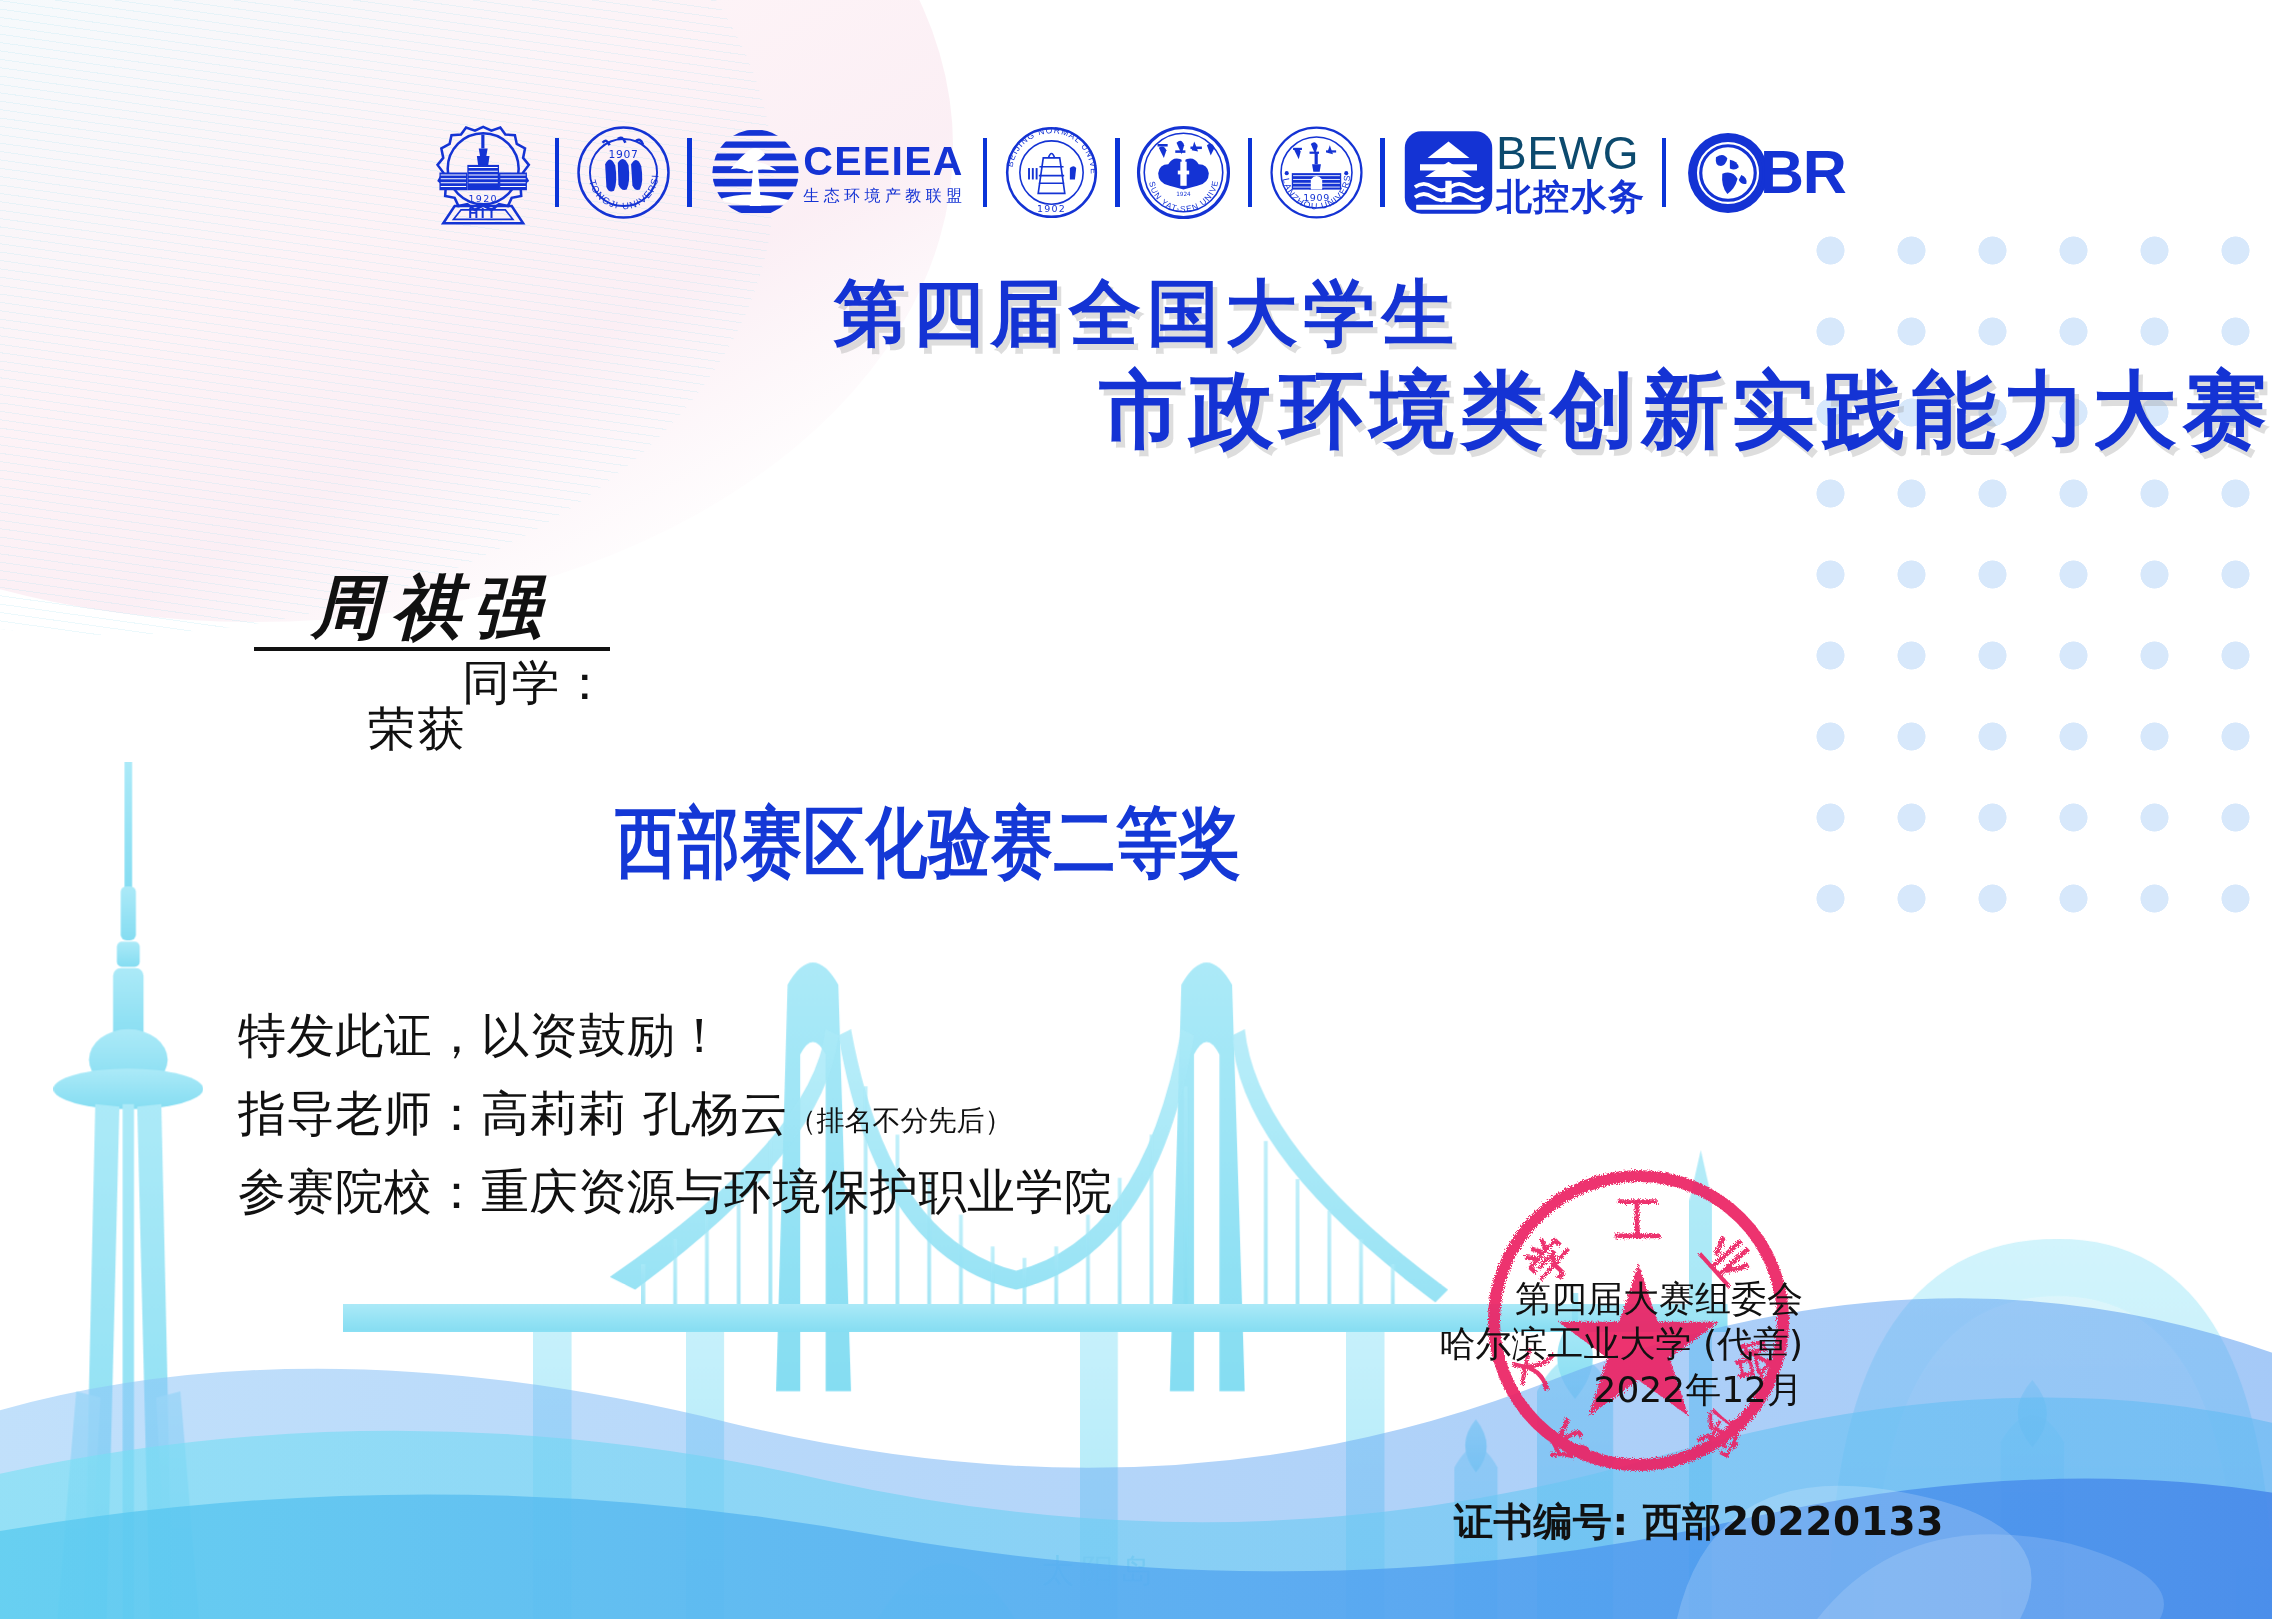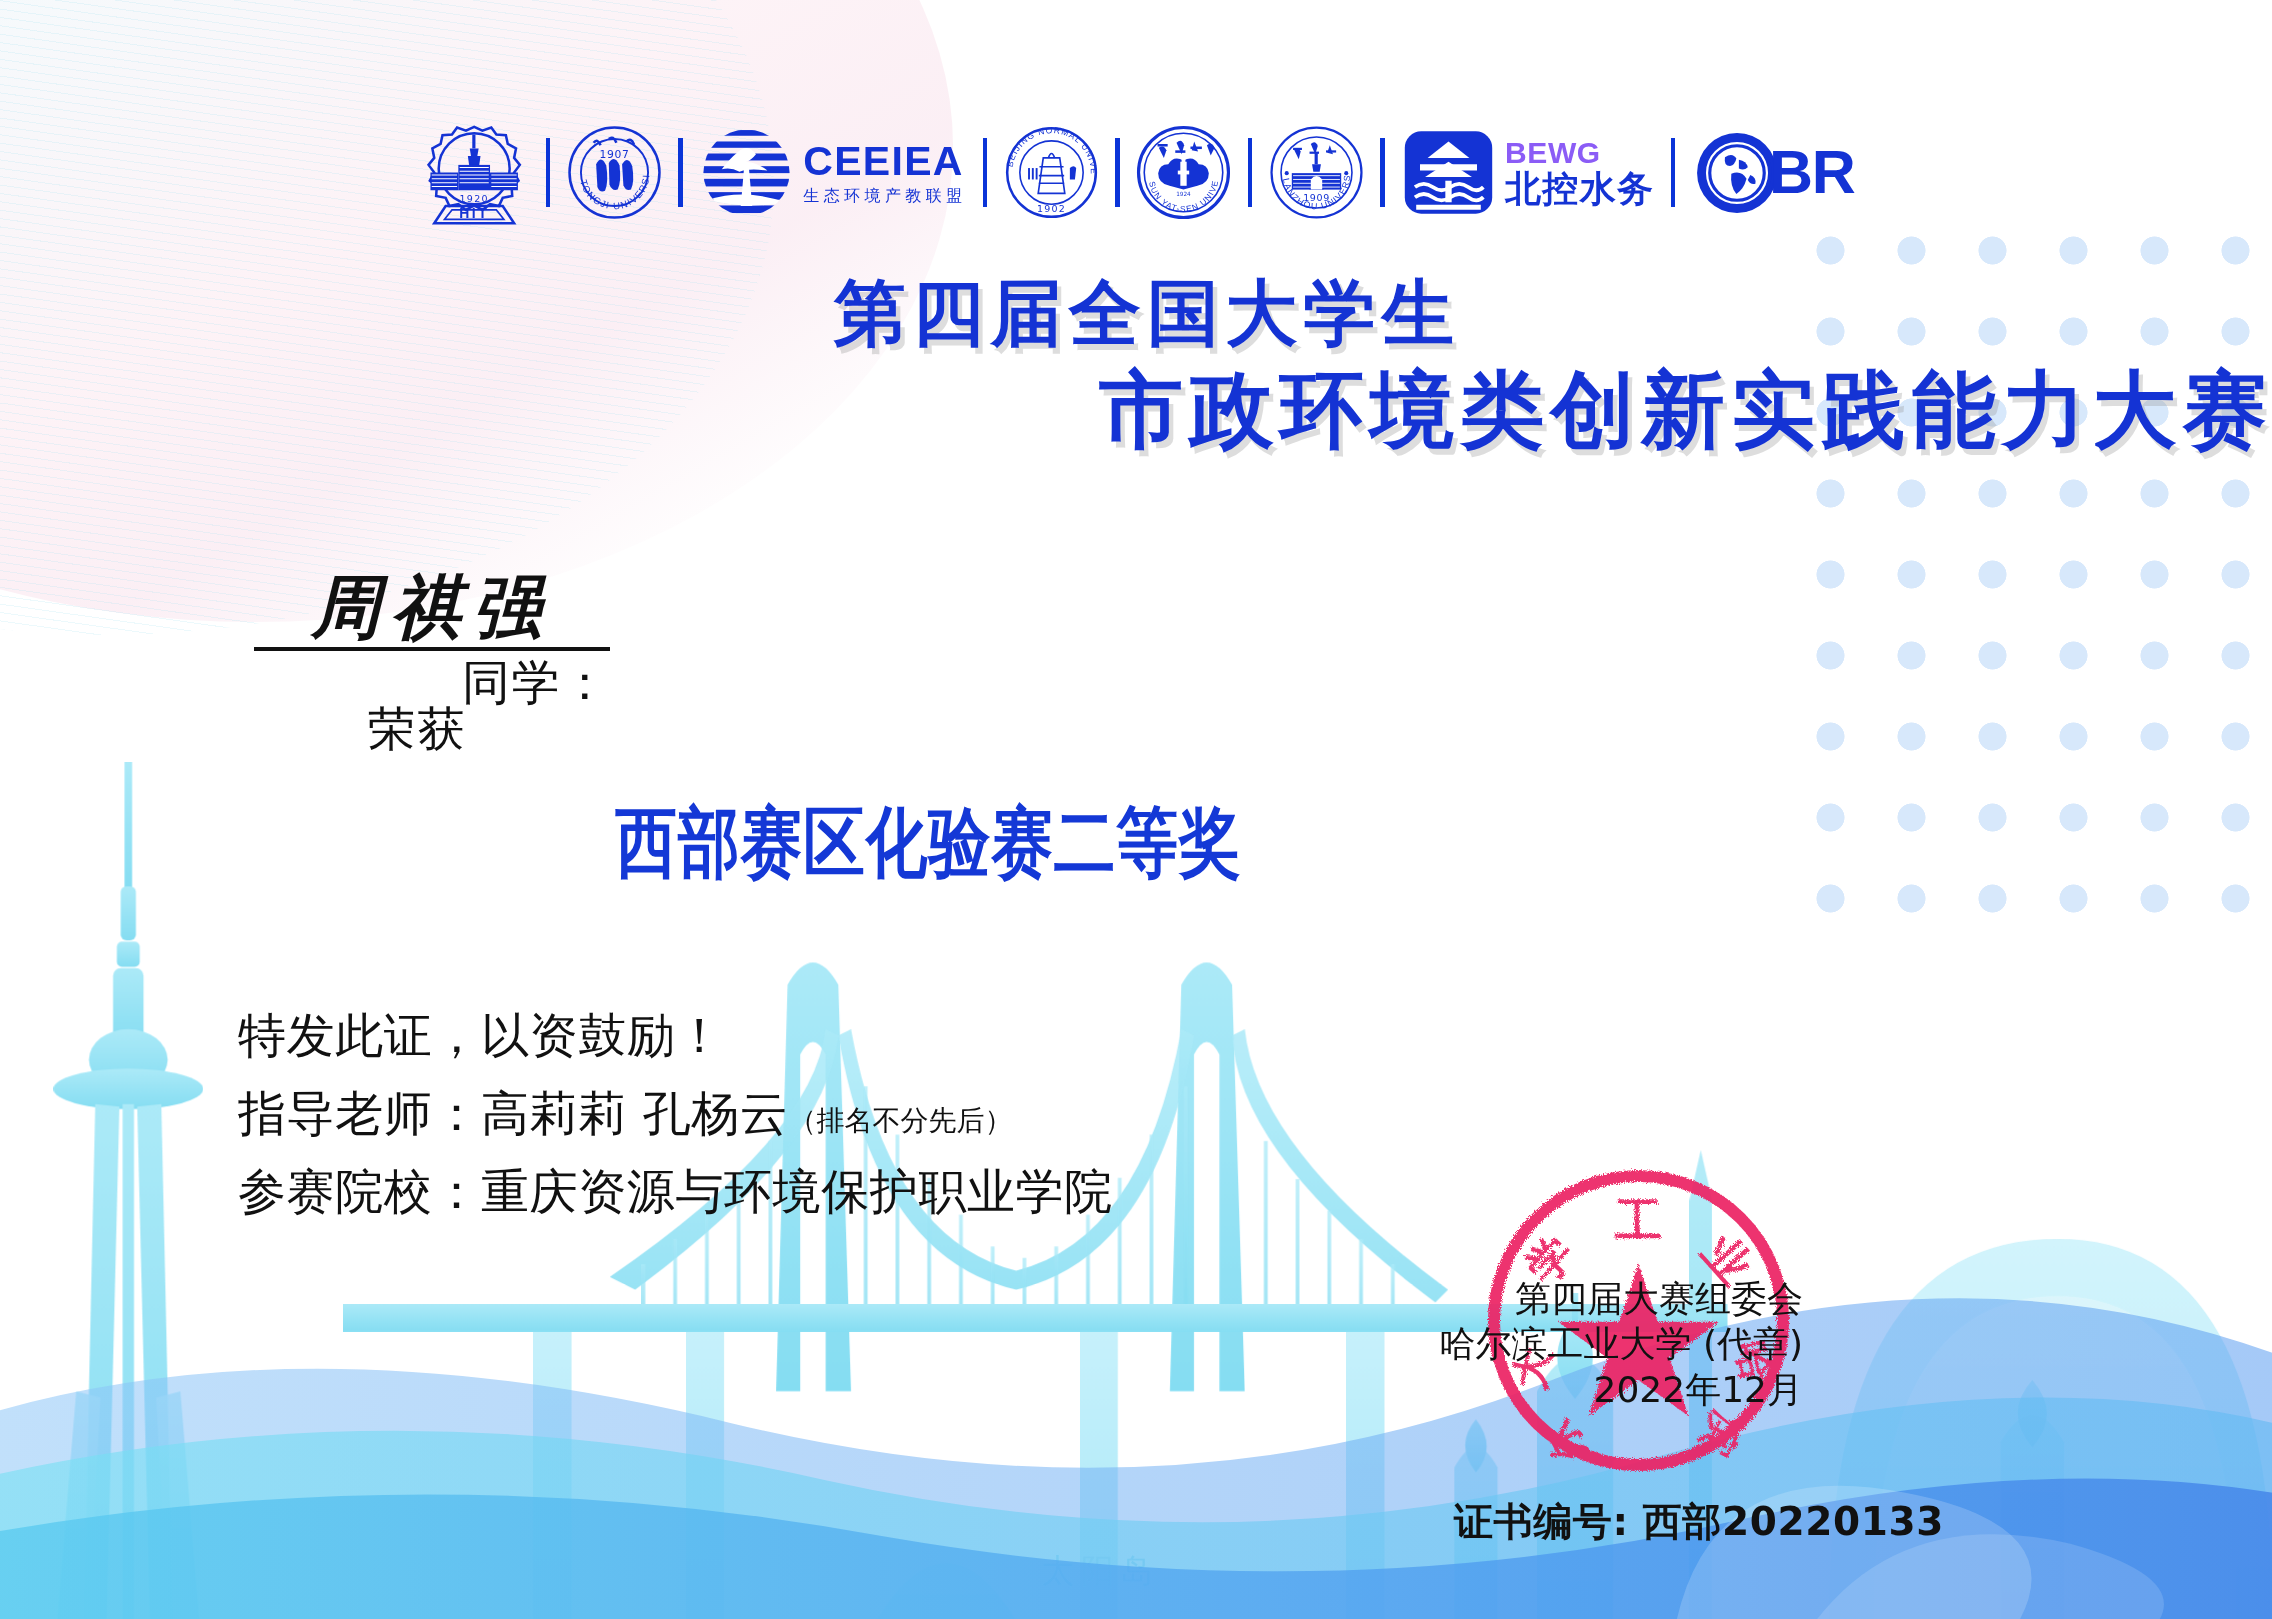--- a/index.html
+++ b/index.html
@@ -45,26 +45,26 @@
   .skyline{position:absolute;left:0;bottom:0;width:2273px;height:864px;pointer-events:none;}
 
   
   .logo-row{
     position:absolute;left:0;top:112px;width:2273px;height:121px;
     display:flex;align-items:center;justify-content:center;gap:0;
   }
   .logo-cell{display:flex;align-items:center;justify-content:center;height:114px;}
   .logo-sep{width:4.4px;height:69px;background:#0a34d8;margin:0 16.5px;flex:none;}
   .logo-svg{display:block;}
-  .logo-text-block{display:flex;flex-direction:column;justify-content:center;margin-left:9px;}
+  .logo-text-block{display:flex;flex-direction:column;justify-content:center;}
   .ceeiea-en{font-size:41px;font-weight:700;color:#1433d4;letter-spacing:1.3px;line-height:1;
     font-family:"Liberation Sans",sans-serif;}
   .ceeiea-cn{font-size:16px;color:#1433d4;letter-spacing:4.4px;margin-top:6.3px;line-height:1;
     font-family:"DejaVu Sans",sans-serif;}
-  .bewg-en{font-size:30px;font-weight:700;color:#8b5cf6;letter-spacing:0.6px;line-height:1;}
+  .bewg-en{font-size:46px;font-weight:400;color:#0c4a6e;letter-spacing:0.6px;line-height:1;}
   .bewg-cn{font-size:36px;font-weight:700;color:#1433d4;letter-spacing:1.3px;margin-top:3.8px;line-height:1;
     font-family:"DejaVu Sans",sans-serif;}
   .br-text{font-size:61px;font-weight:700;color:#1433d4;letter-spacing:-1.3px;line-height:1;margin-left:-12.7px;}
 
   
   .title-wrap{position:absolute;left:0;top:273px;width:2273px;text-align:center;}
   .title-line{
     font-family:"DejaVu Sans","Liberation Sans",sans-serif;
     font-weight:700;color:#1433d4;
     letter-spacing:6.3px;

